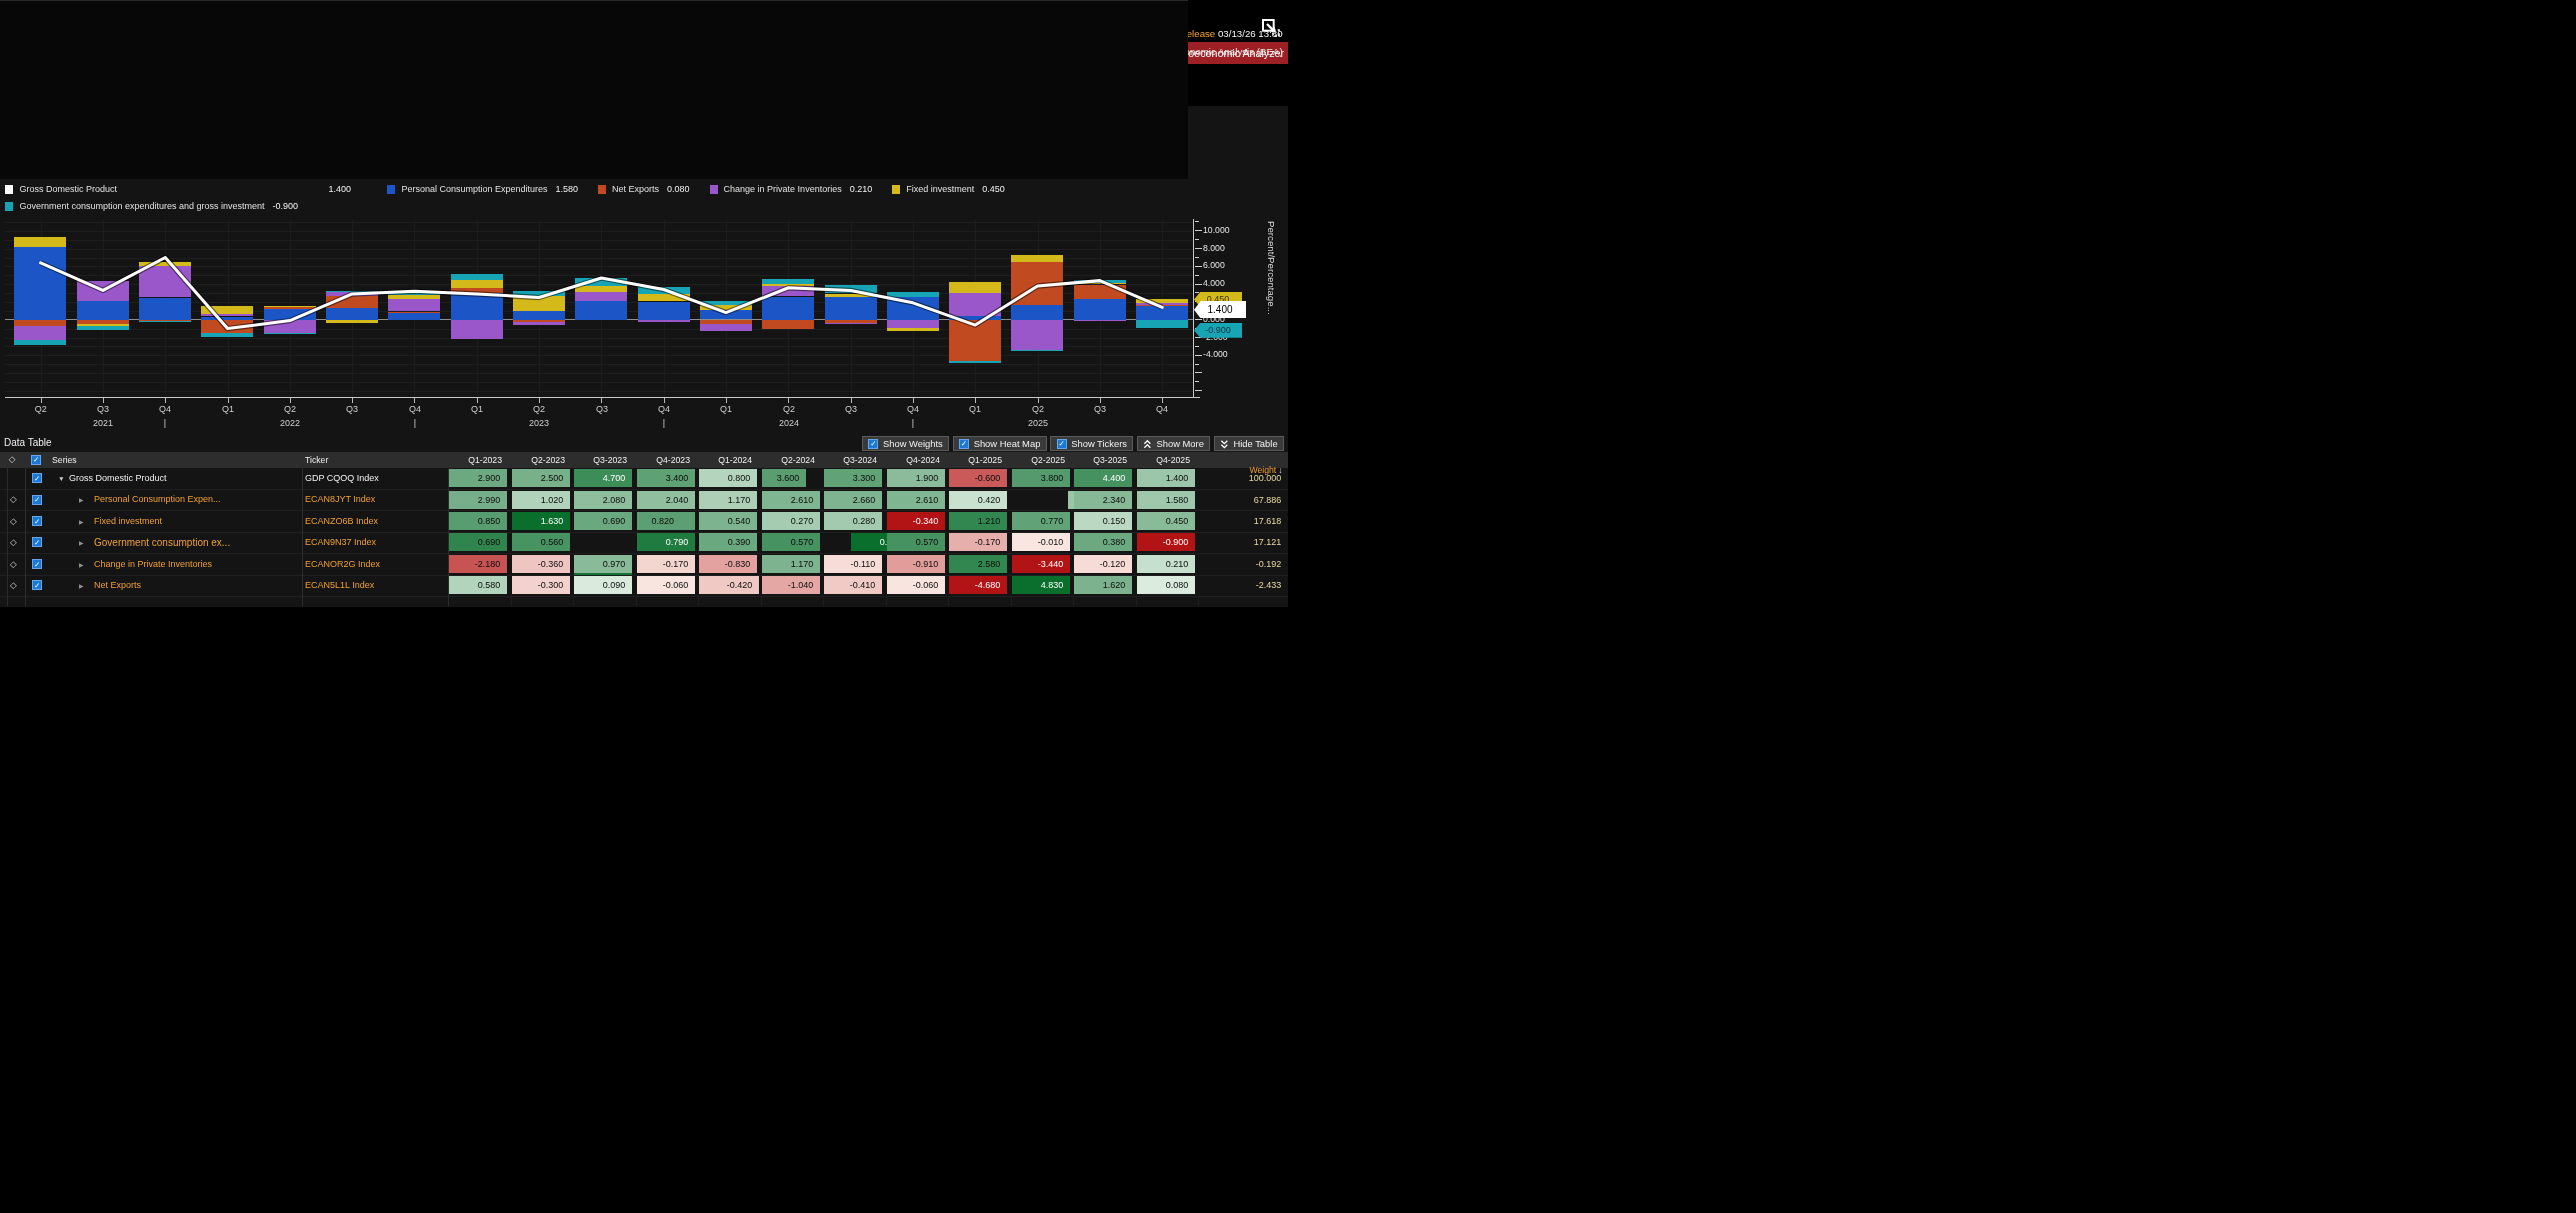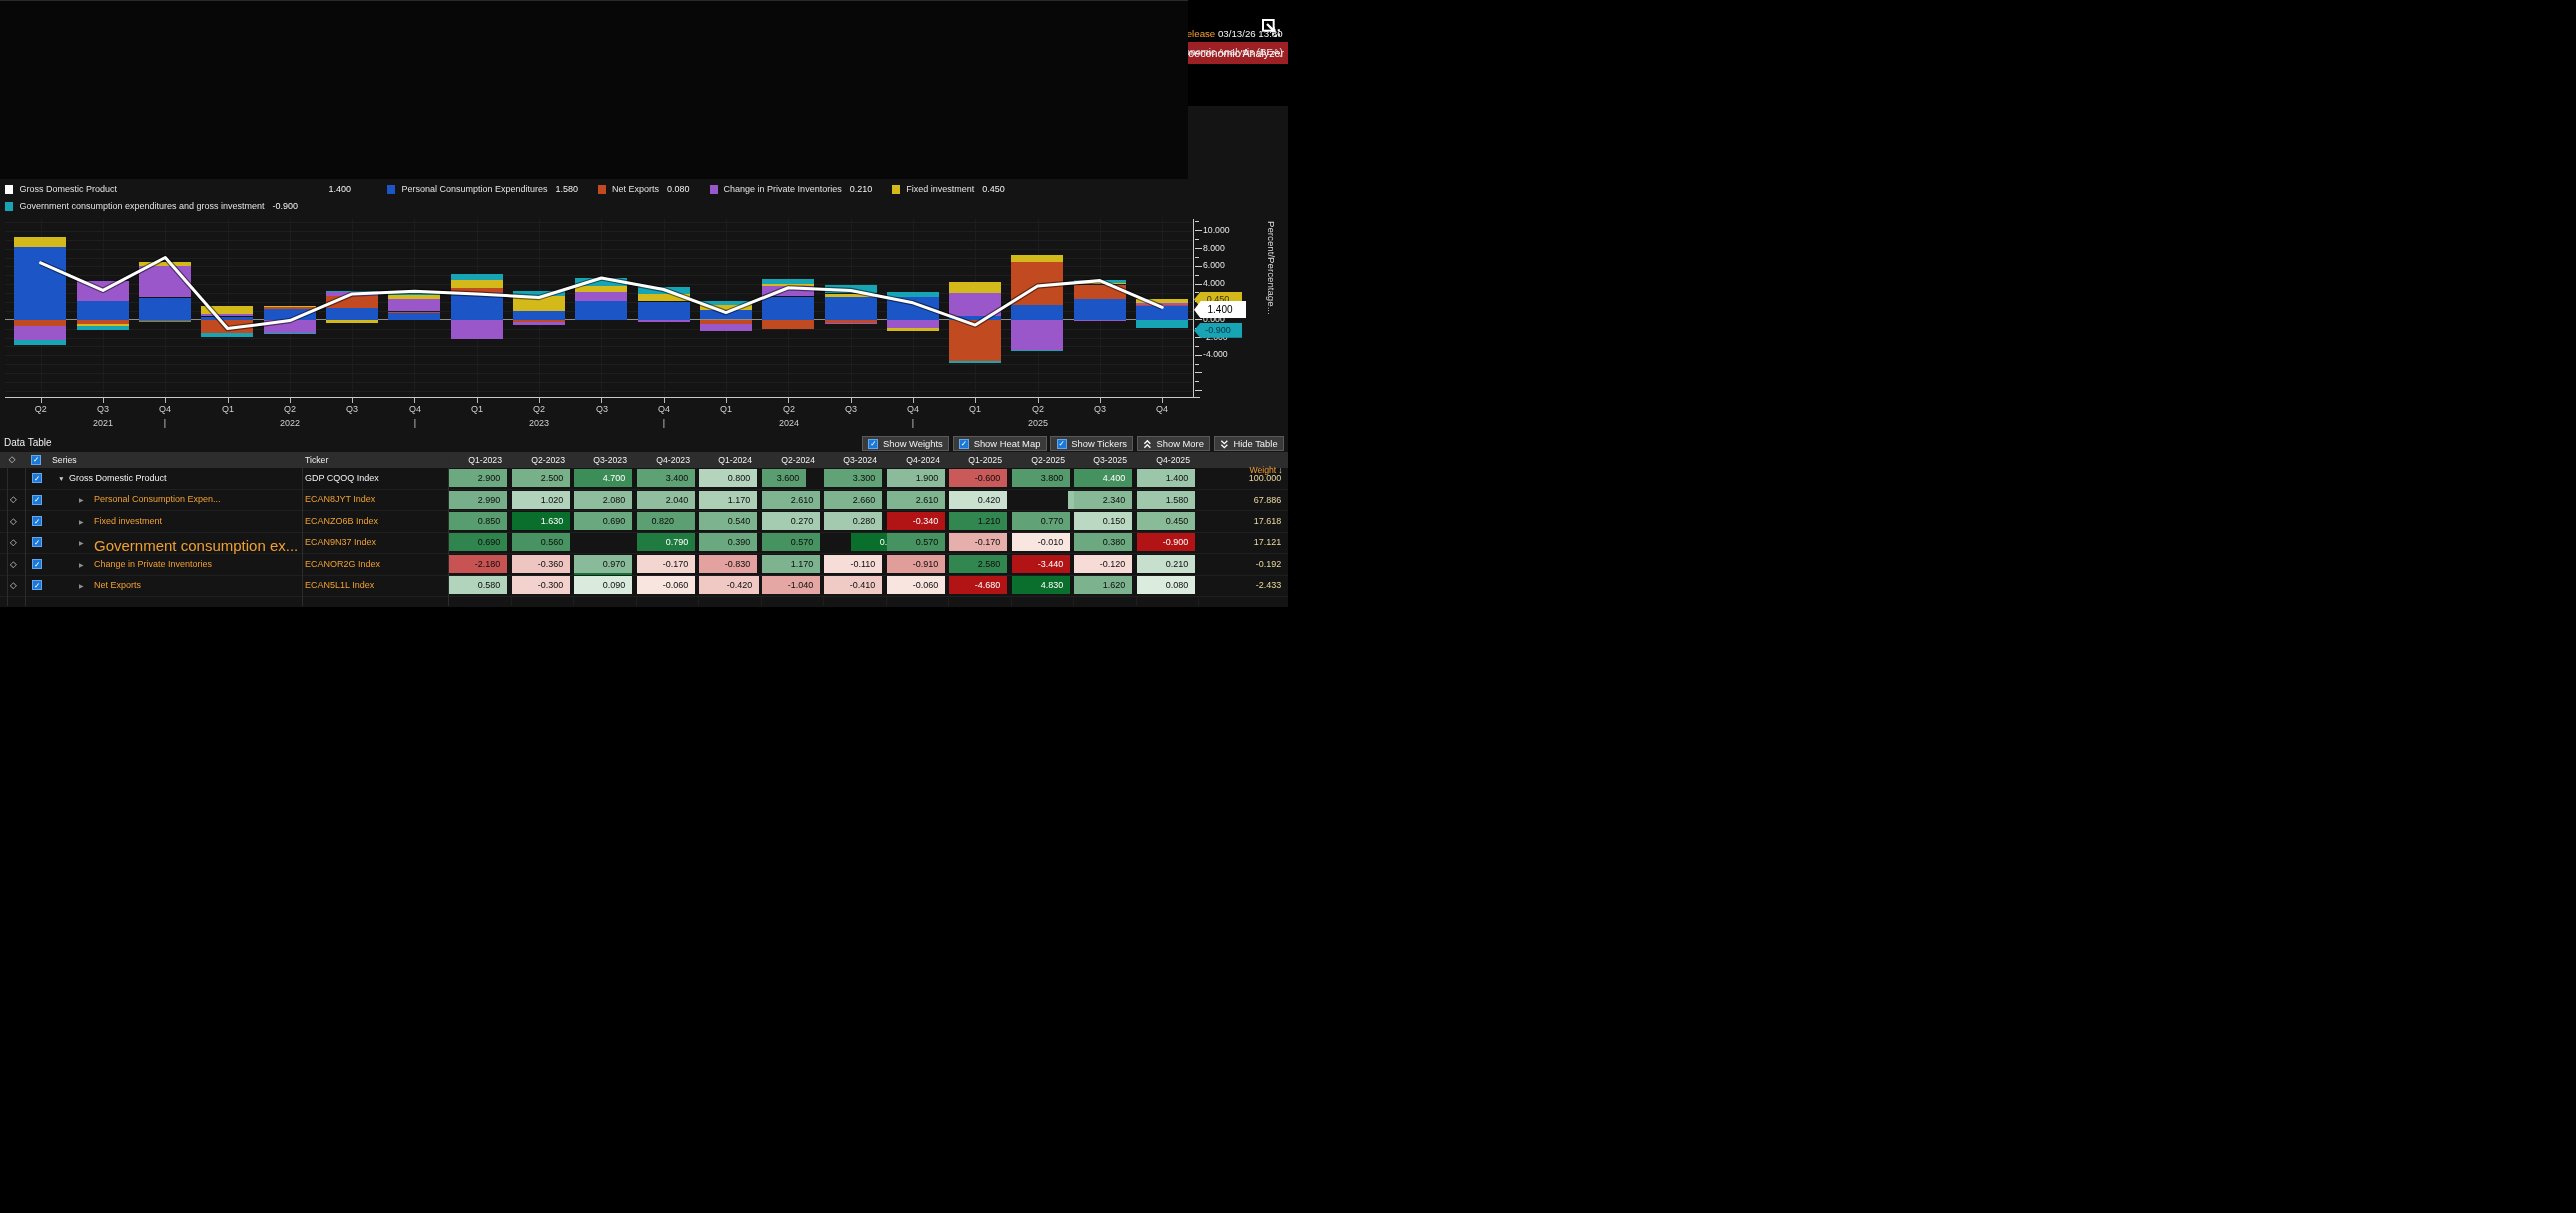--- a/index.html
+++ b/index.html
@@ -516,21 +516,21 @@
       <div class="cell-num" style="left: 949px; width: 58px; background: rgb(50, 134, 79); color: rgb(13, 13, 13);">1.210</div>
       <div class="cell-num" style="left: 1012px; width: 58px; background: rgb(97, 162, 119); color: rgb(13, 13, 13);">0.770</div>
       <div class="cell-num" style="left: 1074px; width: 58px; background: rgb(187, 216, 195); color: rgb(13, 13, 13);">0.150</div>
       <div class="cell-num" style="left: 1137px; width: 58px; background: rgb(138, 187, 153); color: rgb(13, 13, 13);">0.450</div>
       <div class="wt">17.618</div>
     </div>
     <div class="trow" style="top: 64px;">
       <div class="diamond" style="position: absolute; left: 10px; top: 4.7px;">◇</div>
       <div class="cbx" style="position: absolute; left: 32px; top: 5.4px;">✓</div>
       <div class="caret-right" style="position: absolute; left: 79px; top: 6.7px;">▶</div>
-      <div style="position: absolute; left: 94px; top: 4.7px; font-size: 15px; color: rgb(240, 160, 48);">Government consumption ex...</div>
+      <div style="position: absolute; left: 94px; top: 4.7px; font-size: 10px; color: rgb(240, 160, 48);">Government consumption ex...</div>
       <div style="position: absolute; left: 305px; top: 4.7px; font-size: 9px; color: rgb(240, 160, 48);">ECAN9N37 Index</div>
       <div class="cell-num" style="left: 449px; width: 58px; background: rgb(48, 133, 78); color: rgb(13, 13, 13);">0.690</div>
       <div class="cell-num" style="left: 512px; width: 58px; background: rgb(72, 147, 98); color: rgb(13, 13, 13);">0.560</div>
       <div class="cell-num" style="left: 574px; width: 58px; background: rgb(18, 115, 52); color: rgb(255, 255, 255); margin-top: 27px;">0.870</div>
       <div class="cell-num" style="left: 637px; width: 58px; background: rgb(31, 123, 63); color: rgb(255, 255, 255);">0.790</div>
       <div class="cell-num" style="left: 699px; width: 58px; background: rgb(106, 168, 127); color: rgb(13, 13, 13);">0.390</div>
       <div class="cell-num" style="left: 762px; width: 58px; background: rgb(70, 146, 96); color: rgb(13, 13, 13);">0.570</div>
       <div class="cell-num" style="left: 824px; width: 58px; background: rgb(10, 110, 45); color: rgb(255, 255, 255); margin-left: 27px;">0.920</div>
       <div class="cell-num" style="left: 887px; width: 58px; background: rgb(70, 146, 96); color: rgb(13, 13, 13);">0.570</div>
       <div class="cell-num" style="left: 949px; width: 58px; background: rgb(231, 175, 171); color: rgb(13, 13, 13);">-0.170</div>

